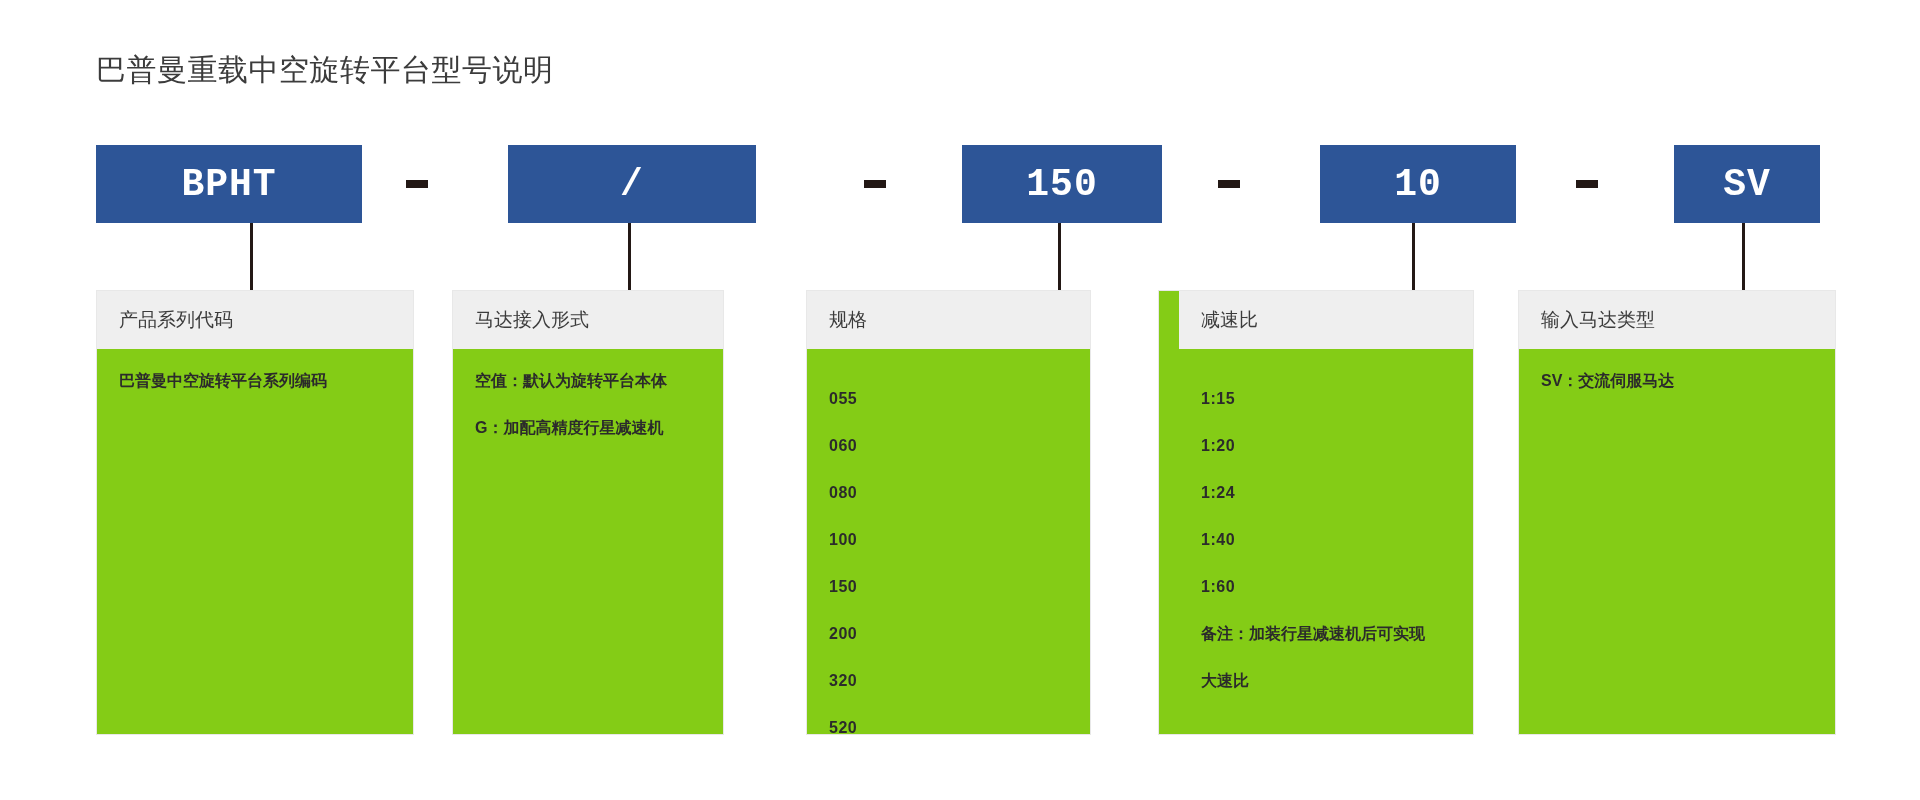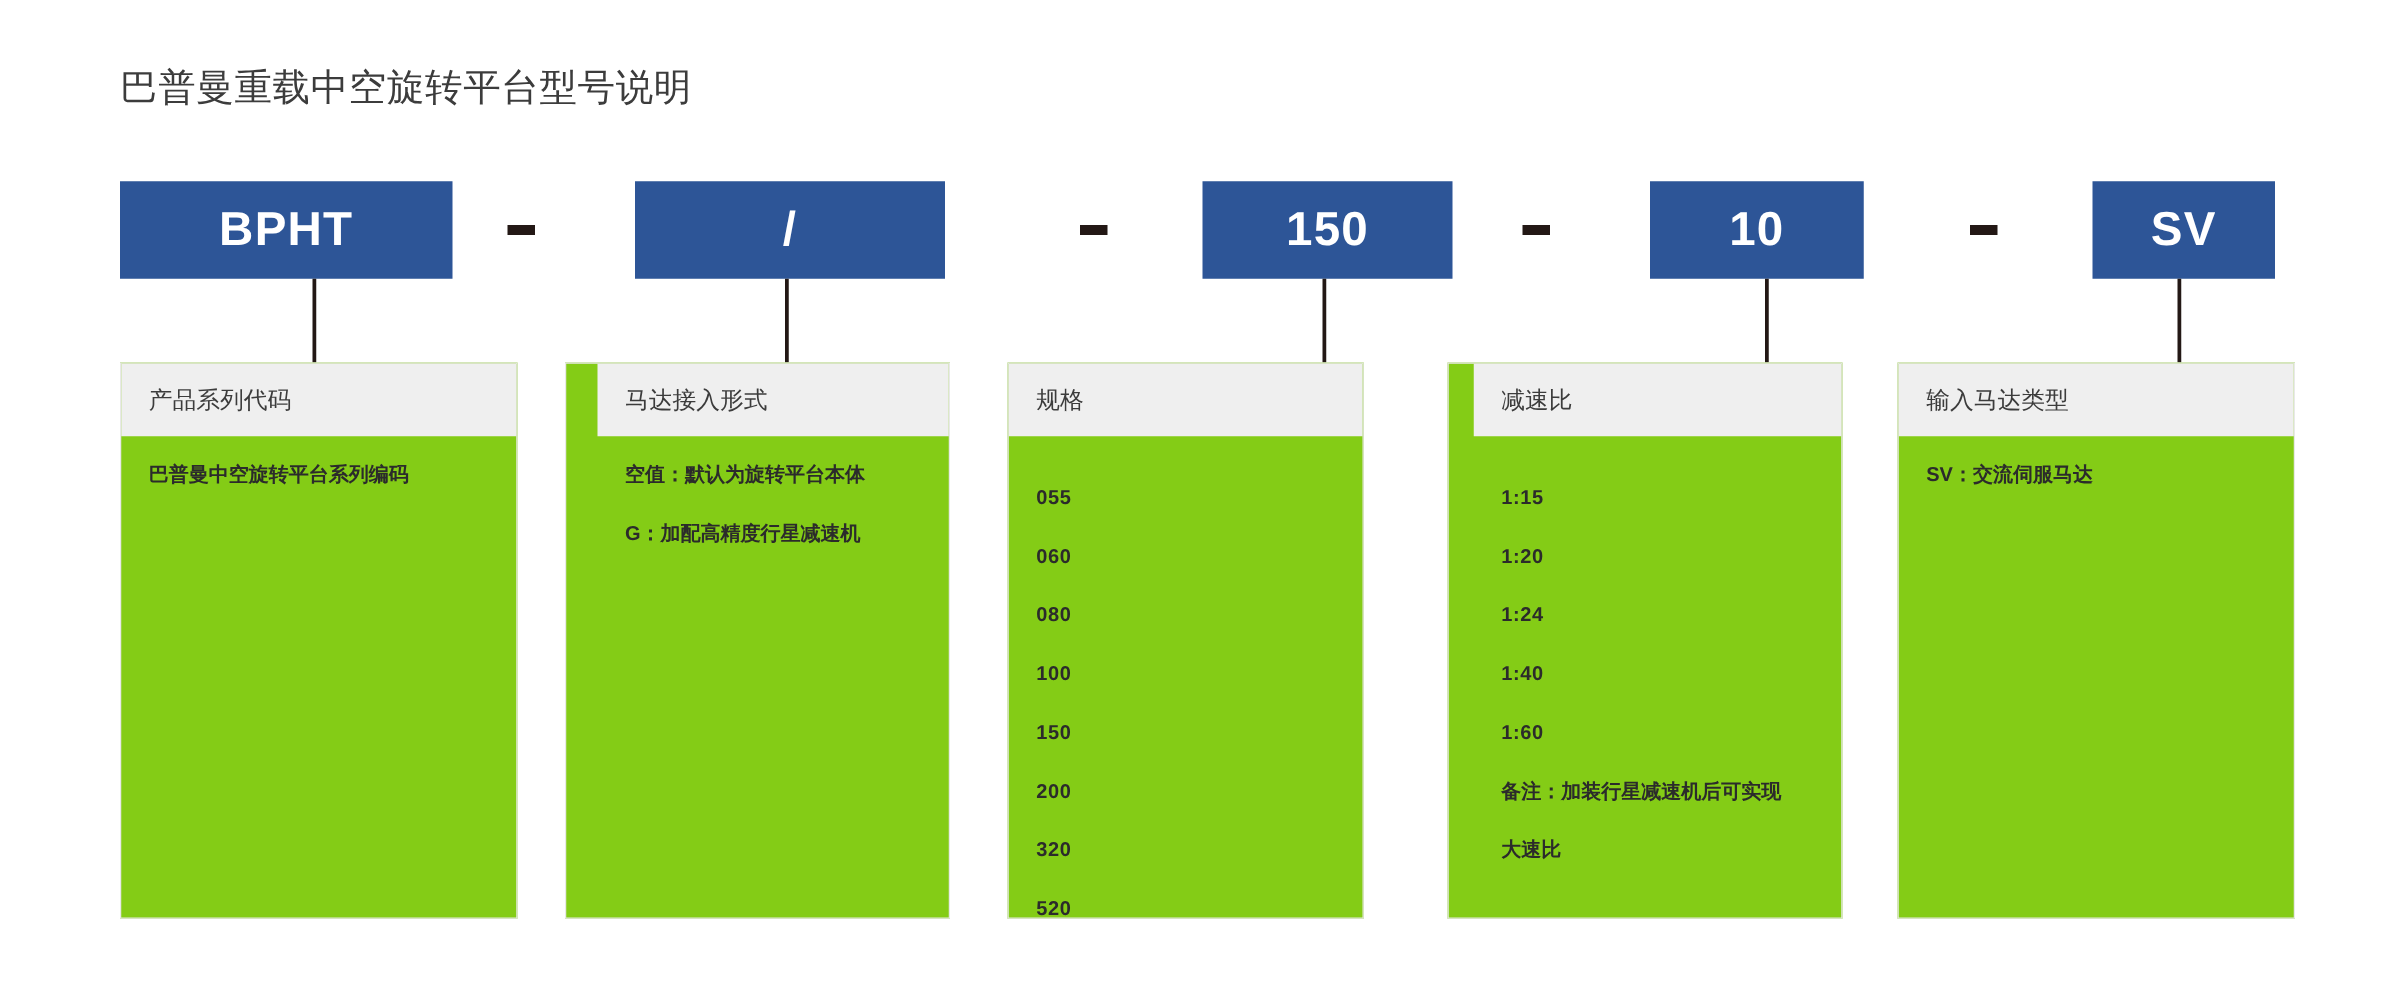--- a/index.html
+++ b/index.html
@@ -27,20 +27,21 @@
     white-space: nowrap;
   }
 
   
   .code-row {
     position: absolute;
     left: 96px;
     top: 145px;
     width: 1740px;
     height: 78px;
+    font-family: Liberation Mono, monospace;
   }
   .chip {
     position: absolute;
     top: 0;
     height: 78px;
     background: #2d5597;
     color: #ffffff;
     display: flex;
     align-items: center;
     justify-content: center;
@@ -103,39 +104,39 @@
 
 <div class="page-title">巴普曼重载中空旋转平台型号说明</div>
 
 <div class="code-row">
   <div class="chip" style="left:0px;width:266px;">BPHT</div>
   <div class="dash" style="left:310px;" title="-"></div>
   <div class="chip" style="left:412px;width:248px;">/</div>
   <div class="dash" style="left:768px;" title="-"></div>
   <div class="chip" style="left:866px;width:200px;">150</div>
   <div class="dash" style="left:1122px;" title="-"></div>
-  <div class="chip" style="left:1224px;width:171px;">10</div>
+  <div class="chip" style="left:1224px;width:196px;">10</div>
   <div class="dash" style="left:1480px;" title="-"></div>
   <div class="chip" style="left:1578px;width:146px;">SV</div>
 </div>
 
 <div class="stem" style="left:250px;top:223px;height:67px;"></div>
 <div class="stem" style="left:628px;top:223px;height:67px;"></div>
 <div class="stem" style="left:1058px;top:223px;height:67px;"></div>
 <div class="stem" style="left:1412px;top:223px;height:67px;"></div>
 <div class="stem" style="left:1742px;top:223px;height:67px;"></div>
 
 <div class="col" style="left:96px;width:318px;">
   <div class="col-head">产品系列代码</div>
   <div class="col-body">
     <div class="item">巴普曼中空旋转平台系列编码</div>
   </div>
 </div>
 
-<div class="col" style="left:452px;width:308px;padding-left:25px;">
+<div class="col" style="left:452px;width:272px;">
   <div class="col-head">马达接入形式</div>
   <div class="col-body">
     <div class="item">空值：默认为旋转平台本体</div>
     <div class="item">G：加配高精度行星减速机</div>
   </div>
 </div>
 
 <div class="col" style="left:806px;width:285px;">
   <div class="col-head">规格</div>
   <div class="col-body">

